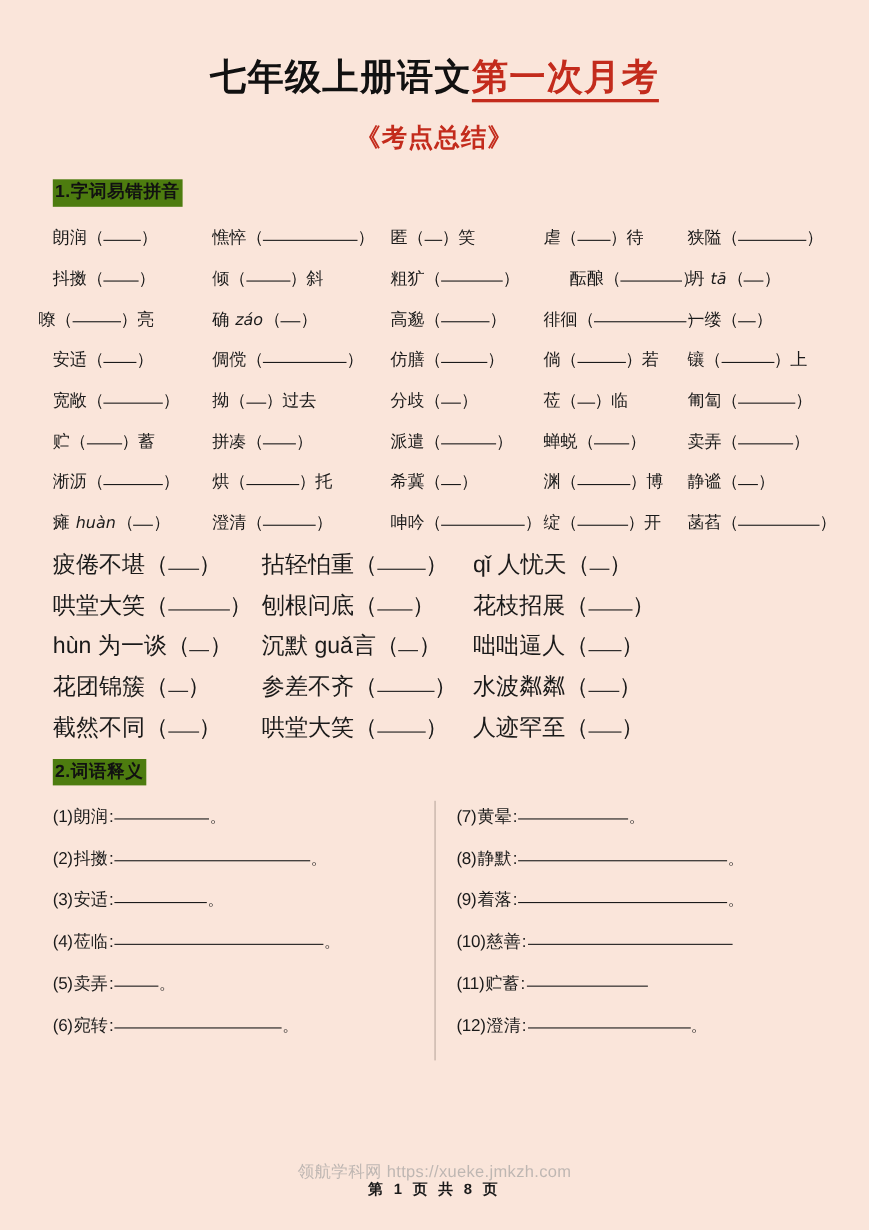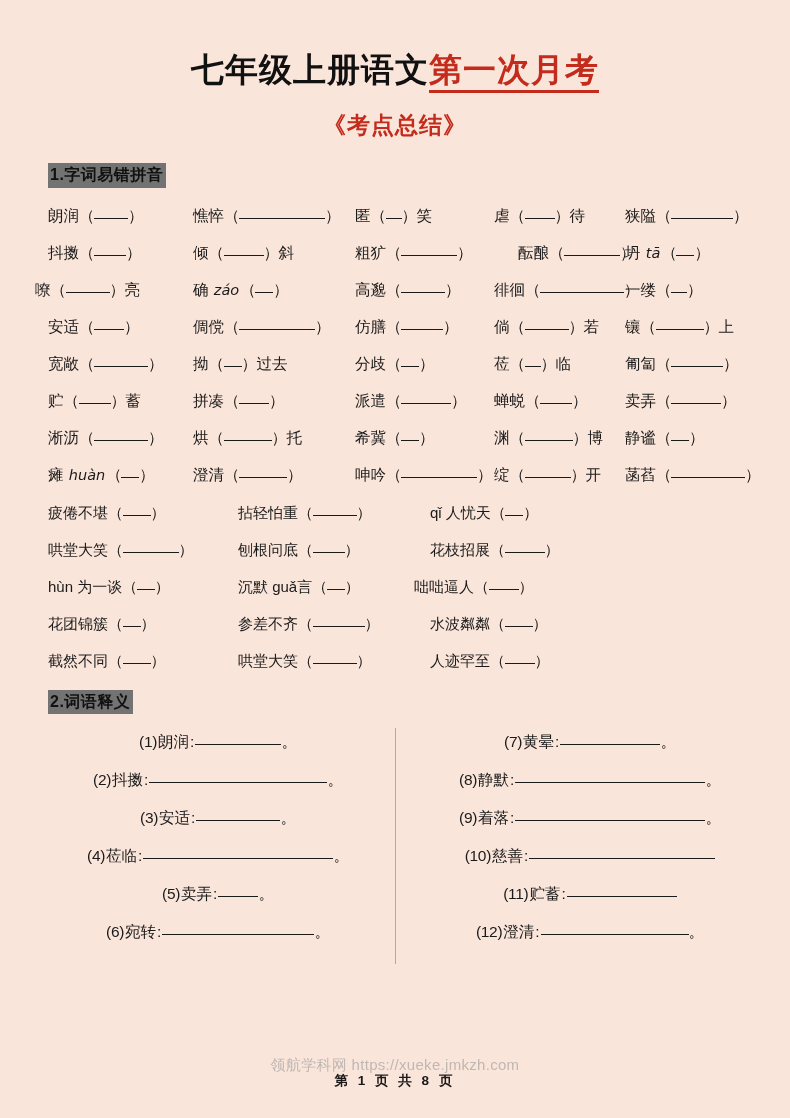--- a/index.html
+++ b/index.html
@@ -44,21 +44,21 @@
     margin-top: 22px;
     font-size: 23px;
     font-weight: bold;
     color: #c32b1c;
     letter-spacing: 1px;
   }
 
   
   .section-heading {
     display: inline-block;
-    background: #737373;
+    background: #4d7c0f;
     color: #111111;
     font-size: 16px;
     font-weight: bold;
     line-height: 1.35;
     padding: 1px 3px 2px 2px;
     letter-spacing: 0.5px;
   }
   .section-1-wrap { margin: 22px 0 0 48px; }
   .section-2-wrap { margin: 10px 0 0 48px; }
 
@@ -95,32 +95,31 @@
 
   
   .idiom-grid {
     position: relative;
     margin-top: 2px;
     height: 185px;
   }
   .idiom-row { position: relative; height: 37px; }
   .idiom-cell {
     position: absolute;
-    font-size: 15px;
+    font-size: 21px;
     white-space: nowrap;
     line-height: 1;
     top: 8px;
   }
 
   
   .defs {
     position: relative;
     margin-top: 10px;
     height: 245px;
-    text-align: center;
   }
   .def-divider {
     position: absolute;
     left: 395px;
     top: 4px;
     width: 0;
     height: 236px;
     border-left: 1px solid #b9a79e;
   }
   .def-col {
@@ -256,21 +255,21 @@
         <div class="idiom-cell" style="left: 430px;"><span class="py">qǐ</span> <span>人忧天</span><span class="paren">（<span class="blank" style="width:18px"></span>）</span></div>
       </div>
       <div class="idiom-row">
         <div class="idiom-cell" style="left: 48px;"><span>哄堂大笑</span><span class="paren">（<span class="blank" style="width:56px"></span>）</span></div>
         <div class="idiom-cell" style="left: 238px;"><span>刨根问底</span><span class="paren">（<span class="blank" style="width:32px"></span>）</span></div>
         <div class="idiom-cell" style="left: 430px;"><span>花枝招展</span><span class="paren">（<span class="blank" style="width:40px"></span>）</span></div>
       </div>
       <div class="idiom-row">
         <div class="idiom-cell" style="left: 48px;"><span class="py">hùn</span> <span>为一谈</span><span class="paren">（<span class="blank" style="width:18px"></span>）</span></div>
         <div class="idiom-cell" style="left: 238px;"><span>沉默</span> <span class="py">guǎ</span><span>言</span><span class="paren">（<span class="blank" style="width:18px"></span>）</span></div>
-        <div class="idiom-cell" style="left: 414px; text-align: right;"><span>咄咄逼人</span><span class="paren">（<span class="blank" style="width:30px"></span>）</span></div>
+        <div class="idiom-cell" style="left: 430px; text-align: right;"><span>咄咄逼人</span><span class="paren">（<span class="blank" style="width:30px"></span>）</span></div>
       </div>
       <div class="idiom-row">
         <div class="idiom-cell" style="left: 48px;"><span>花团锦簇</span><span class="paren">（<span class="blank" style="width:18px"></span>）</span></div>
         <div class="idiom-cell" style="left: 238px;"><span>参差不齐</span><span class="paren">（<span class="blank" style="width:52px"></span>）</span></div>
         <div class="idiom-cell" style="left: 430px;"><span>水波粼粼</span><span class="paren">（<span class="blank" style="width:28px"></span>）</span></div>
       </div>
       <div class="idiom-row">
         <div class="idiom-cell" style="left: 48px;"><span>截然不同</span><span class="paren">（<span class="blank" style="width:28px"></span>）</span></div>
         <div class="idiom-cell" style="left: 238px;"><span>哄堂大笑</span><span class="paren">（<span class="blank" style="width:44px"></span>）</span></div>
         <div class="idiom-cell" style="left: 430px;"><span>人迹罕至</span><span class="paren">（<span class="blank" style="width:30px"></span>）</span></div>

